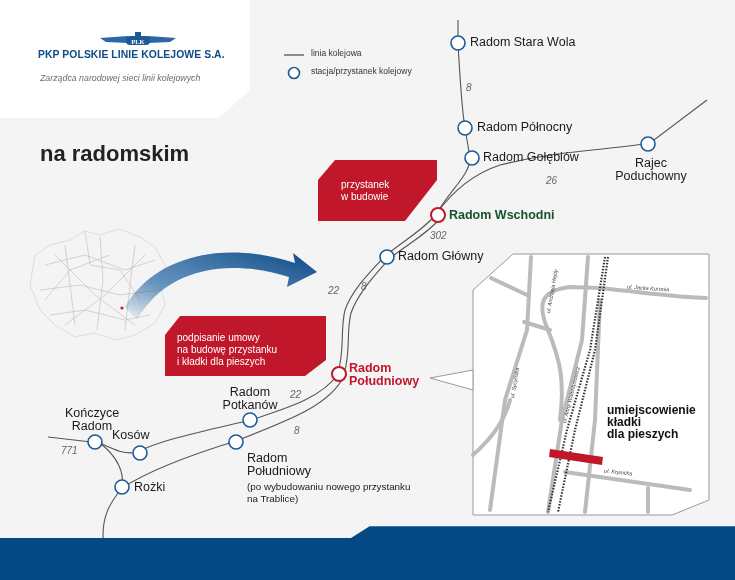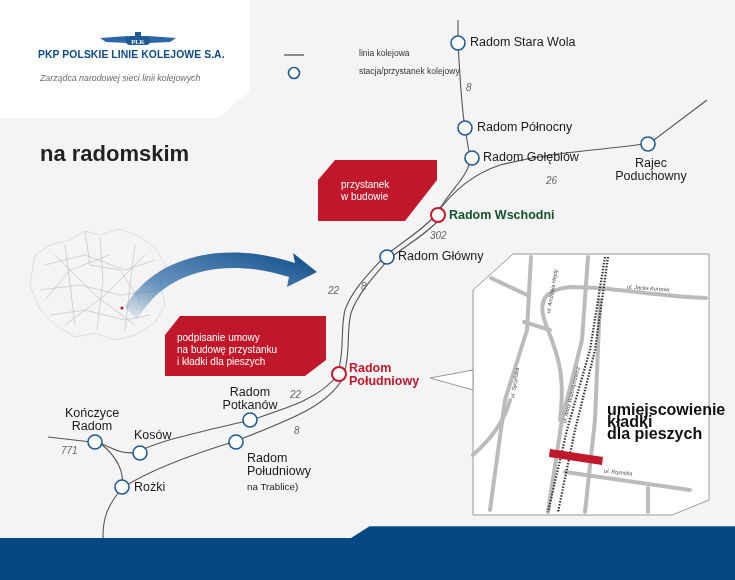--- a/index.html
+++ b/index.html
@@ -1,30 +1,30 @@
 <!DOCTYPE html>
 <html><head>
 <meta charset="utf-8">
 <style>
   html, body { margin: 0; padding: 0; }
   body { width: 735px; height: 580px; background: #f4f4f4; position: relative; overflow: hidden; font-family: "Liberation Sans", sans-serif; }
   .abs { position: absolute; }
   .logo-card { left: -10px; top: -10px; width: 260px; height: 128px; background: #fff; box-shadow: 3px 4px 6px rgba(0,0,0,0.35); clip-path: polygon(0 0, 100% 0, 100% 78%, 88% 100%, 0 100%); }
   .logo-name { left: 38px; top: 48px; font-size: 11.5px; font-weight: bold; color: #0d4a86; letter-spacing: 0.1px; font-family: "Liberation Sans", sans-serif; transform: scaleX(0.9); transform-origin: left; white-space: nowrap; }
   .logo-sub { left: 40px; top: 73px; font-size: 8.8px; font-style: italic; color: #6a6a6a; white-space: nowrap; }
-  .legend-text { font-size: 8.5px; color: #333; white-space: nowrap; margin-left: 48px; }
+  .legend-text { font-size: 8.5px; color: #333; white-space: nowrap; }
   .title { left: 40px; top: 141px; font-size: 22px; font-weight: bold; color: #222; line-height: 25px; }
   .title div { white-space: nowrap; }
   .stn { font-size: 12.5px; color: #1a1a1a; white-space: nowrap; line-height: 13px; }
   .stn-bold { font-weight: bold; font-size: 12.5px; color: #14532d; white-space: nowrap; }
   .stn-red { font-weight: bold; font-size: 12.5px; color: #c0182a; line-height: 13px; white-space: nowrap; }
   .lineno { font-size: 10px; font-style: italic; color: #666; }
   .callout { color: #fff; font-size: 10px; line-height: 12px; }
   .note { font-size: 9.8px; color: #1a1a1a; line-height: 12px; white-space: nowrap; }
-  .inset-label { font-size: 16px; font-weight: bold; color: #111; line-height: 12px; }
+  .inset-label { font-size: 12px; font-weight: bold; color: #111; line-height: 12px; }
 </style>
 </head>
 <body>
 
 <div class="abs logo-card"></div>
 <svg class="abs" style="left:98px;top:32px" width="80" height="16">
   <path d="M2 6 L30 4 L30 11 L8 10 Z" fill="#2c66a8"></path>
   <path d="M78 6 L50 4 L50 11 L72 10 Z" fill="#2c66a8"></path>
   <rect x="28" y="4" width="24" height="9" rx="4" fill="#1d5a96"></rect>
   <rect x="37" y="0" width="6" height="4" fill="#1d5a96"></rect>
@@ -157,21 +157,21 @@
   <div>Potkanów</div>
 </div>
 <div class="abs stn" style="left:247px;top:452px">
   <div>Radom</div>
   <div>Południowy</div>
 </div>
 <div class="abs stn" style="left:60px;top:407px;text-align:center;width:64px">
   <div>Kończyce</div>
   <div>Radom</div>
 </div>
-<div class="abs stn" style="left:134px;top:429px">Kosów</div>
+<div class="abs stn" style="left:112px;top:429px">Kosów</div>
 <div class="abs stn" style="left:134px;top:481px">Rożki</div>
 
 <div class="abs lineno" style="left:466px;top:82px">8</div>
 <div class="abs lineno" style="left:546px;top:175px">26</div>
 <div class="abs lineno" style="left:430px;top:230px">302</div>
 <div class="abs lineno" style="left:328px;top:285px">22</div>
 <div class="abs lineno" style="left:361px;top:281px">8</div>
 <div class="abs lineno" style="left:290px;top:389px">22</div>
 <div class="abs lineno" style="left:294px;top:425px">8</div>
 <div class="abs lineno" style="left:61px;top:445px">771</div>
@@ -180,20 +180,21 @@
   <div>przystanek</div>
   <div>w budowie</div>
 </div>
 <div class="abs callout" style="left:177px;top:332px">
   <div>podpisanie umowy</div>
   <div>na budowę przystanku</div>
   <div>i kładki dla pieszych</div>
 </div>
 
 <div class="abs note" style="left:247px;top:481px">
+  <div>(po wybudowaniu nowego przystanku</div>
   <div>na Trablice)</div>
 </div>
 
 <div class="abs inset-label" style="left:607px;top:404px">
   <div>umiejscowienie</div>
   <div>kładki</div>
   <div>dla pieszych</div>
 </div>
 <div class="abs" style="left:627px;top:285px;font-size:5.5px;font-style:italic;color:#444;transform:rotate(4deg);white-space:nowrap">ul. Jacka Kuronia</div>
 <div class="abs" style="left:548px;top:310px;font-size:5.5px;font-style:italic;color:#444;transform:rotate(-80deg);transform-origin:left;white-space:nowrap">ul. Andrzeja Hejdy</div>

